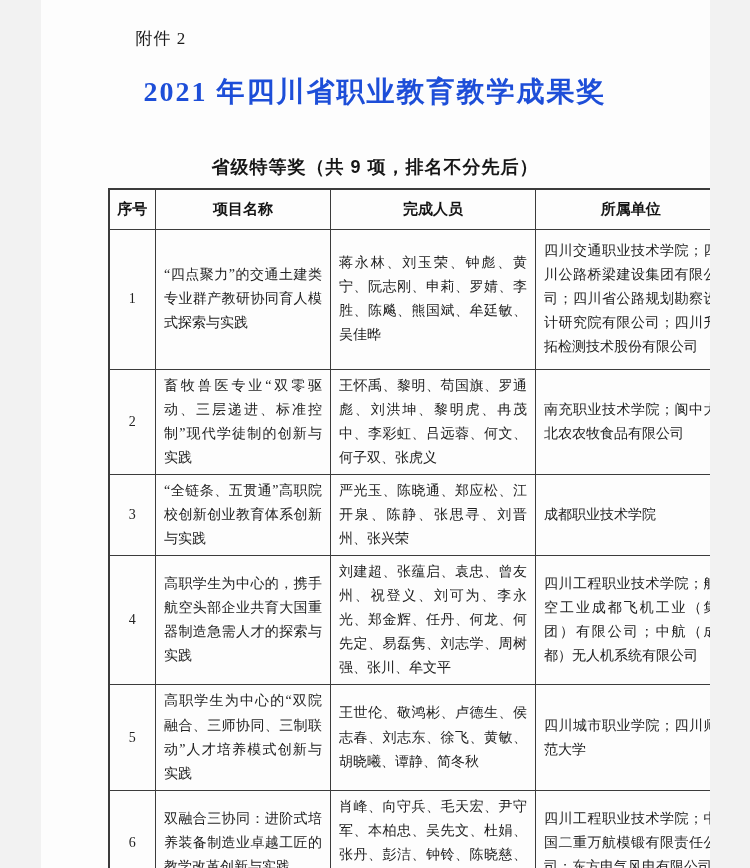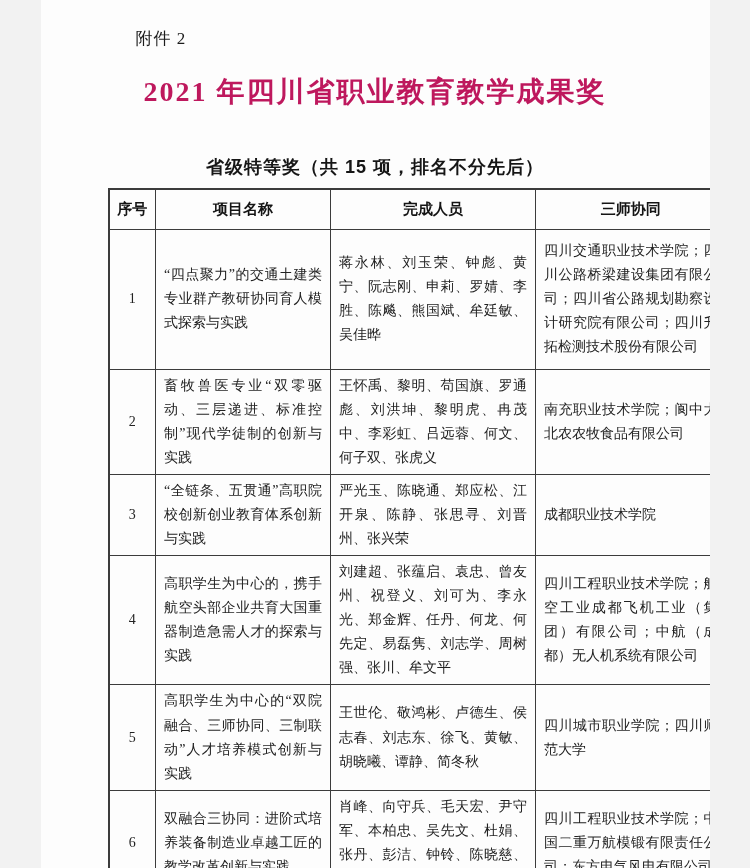--- a/index.html
+++ b/index.html
@@ -29,21 +29,21 @@
     top: 72px;
     left: 0;
     width: 100%;
     text-align: center;
   }
   .title-line {
     font-size: 28px;
     font-weight: bold;
     letter-spacing: 2px;
     line-height: 40px;
-    color: #be185d;
+    color: #1d4ed8;
   }
   .subtitle {
     position: absolute;
     top: 155px;
     left: 0;
     width: 100%;
     text-align: center;
     font-family: "Liberation Sans", "DejaVu Sans", sans-serif;
     font-weight: bold;
     font-size: 18px;
@@ -102,35 +102,35 @@
 <body>
 
 <div class="page">
 
   <div class="attachment">附件 2</div>
 
   <div class="title-block">
     <div class="title-line">2021 年四川省职业教育教学成果奖</div>
   </div>
 
-  <div class="subtitle">省级特等奖（共 15 项，排名不分先后）</div>
+  <div class="subtitle">省级特等奖（共 9 项，排名不分先后）</div>
 
   <table class="awards">
     <colgroup>
       <col style="width: 47px;">
       <col style="width: 175px;">
       <col style="width: 205px;">
       <col style="width: 191px;">
     </colgroup>
     <thead>
       <tr>
         <th>序号</th>
         <th>项目名称</th>
         <th>完成人员</th>
-        <th>三师协同</th>
+        <th>所属单位</th>
       </tr>
     </thead>
     <tbody>
         <tr>
       <td class="cell-no">1</td>
       <td class="cell-project">“四点聚力”的交通土建类专业群产教研协同育人模式探索与实践</td>
       <td class="cell-people">蒋永林、刘玉荣、钟彪、黄宁、阮志刚、申莉、罗婧、李胜、陈飚、熊国斌、牟廷敏、吴佳晔</td>
       <td class="cell-org">四川交通职业技术学院；四川公路桥梁建设集团有限公司；四川省公路规划勘察设计研究院有限公司；四川升拓检测技术股份有限公司</td>
     </tr>
         <tr>

